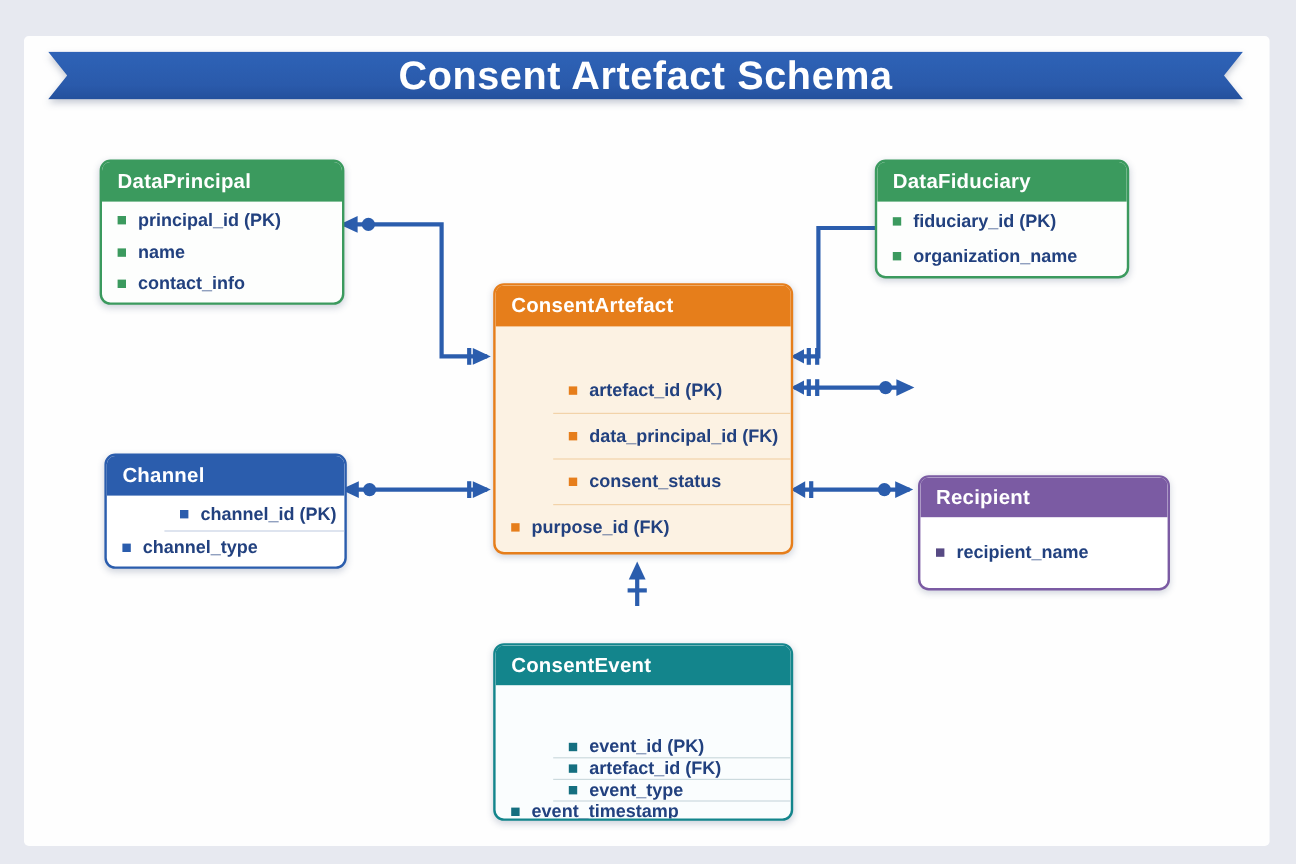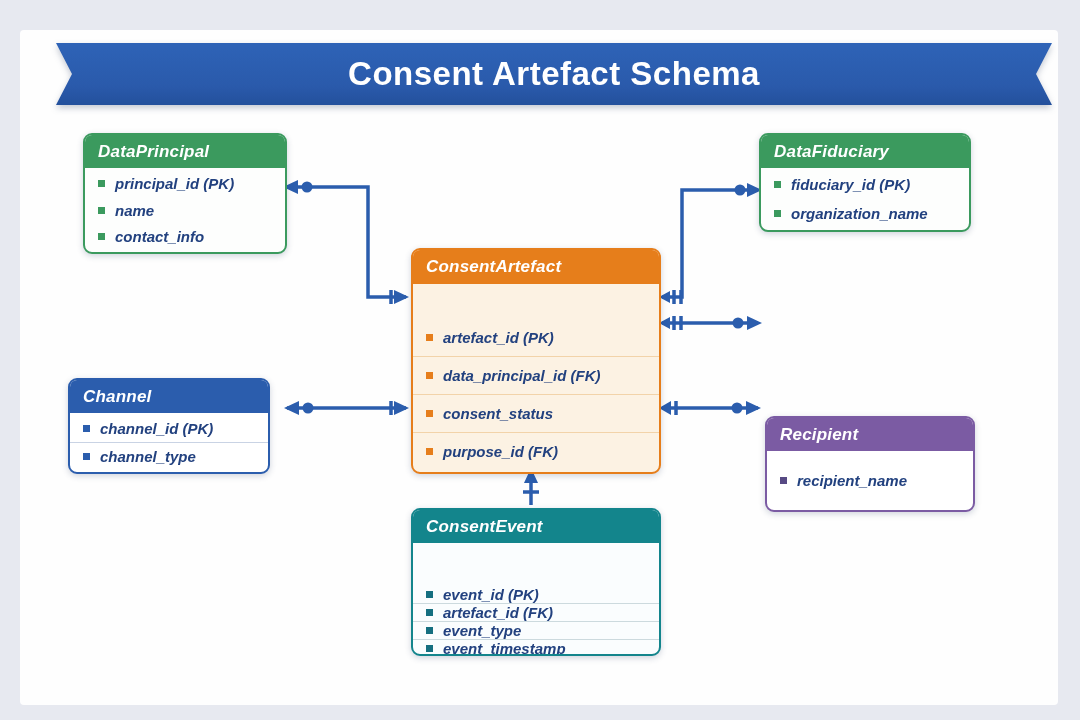--- a/index.html
+++ b/index.html
@@ -1,34 +1,34 @@
 <!DOCTYPE html>
 <html><head>
 <meta charset="utf-8">
 <style>
   html,body{margin:0;padding:0;}
   body{font-family:"Liberation Sans","DejaVu Sans",sans-serif;background:#e7e9f0;}
   .page{position:relative;width:1080px;height:720px;background:#e7e9f0;overflow:hidden;}
   .canvas{position:absolute;left:20px;top:30px;width:1038px;height:675px;background:#fefefe;border-radius:4px;}
 
   
-  .banner-wrap{position:absolute;left:56px;top:43px;width:996px;height:62px;filter:drop-shadow(0 3px 3px rgba(20,40,80,.25));}
+  .banner-wrap{position:absolute;left:40px;top:43px;width:996px;height:40px;filter:drop-shadow(0 3px 3px rgba(20,40,80,.25));}
   .banner{width:100%;height:100%;background:linear-gradient(180deg,#2e63b7 0%,#2a5aab 70%,#23509c 100%);
     clip-path:polygon(0 0,100% 0,calc(100% - 16px) 50%,100% 100%,0 100%,16px 50%);
     display:flex;align-items:center;justify-content:center;}
   .banner h1{margin:0;color:#ffffff;font-size:33px;font-weight:bold;letter-spacing:.5px;}
 
   
   .entity{position:absolute;border:2px solid var(--bd);border-radius:9px;background:var(--body);
-    box-shadow:0 2px 6px rgba(40,60,100,.22);display:flex;flex-direction:column;overflow:hidden;font-style:italic;}
+    box-shadow:0 2px 6px rgba(40,60,100,.22);display:flex;flex-direction:column;overflow:hidden;}
   .ehead{height:33px;flex:0 0 33px;background:var(--hd);color:#fff;font-size:17px;font-weight:bold;
     display:flex;align-items:center;padding:0 13px;letter-spacing:.2px;}
   .ebody{flex:1;display:flex;flex-direction:column;padding:2px 0;}
   .erow{flex:1;display:flex;align-items:center;padding:0 13px;}
-  .divided .erow:not(:last-child){border-bottom:1.5px solid var(--div);}
+  .divided .erow:not(:last-child){border-bottom:1.5px solid var(--div);margin-left:48px;}
   .bullet{width:7px;height:7px;background:var(--bullet);margin-right:10px;flex:0 0 7px;}
   .rowtext{color:#22417f;font-size:15px;font-weight:bold;white-space:nowrap;}
 
   .e-green{--hd:#3b9a5e;--bd:#3b9a5e;--body:#fdfefd;--bullet:#3b9a5e;--div:#dfeee4;}
   .e-blue{--hd:#2b5dad;--bd:#2b5dad;--body:#ffffff;--bullet:#2b5dad;--div:#c9d3e4;}
   .e-orange{--hd:#e67e1b;--bd:#e67e1b;--body:#fcf2e3;--bullet:#e67e1b;--div:#f2d3a9;}
   .e-purple{--hd:#7b5ba3;--bd:#7b5ba3;--body:#ffffff;--bullet:#574a84;--div:#e2dcec;}
   .e-teal{--hd:#13858c;--bd:#13858c;--body:#fafdfe;--bullet:#156f80;--div:#ccdade;}
 
   .connectors{position:absolute;left:0;top:0;width:1080px;height:720px;pointer-events:none;}
@@ -105,35 +105,35 @@
           <span class="bullet"></span>
           <span class="rowtext">name</span>
         </div>
       <div class="erow">
           <span class="bullet"></span>
           <span class="rowtext">contact_info</span>
         </div>
     </div>
   </div>
 
-  <div class="entity e-green" style="left:759px;top:133px;width:208px;height:95px;">
+  <div class="entity e-green" style="left:729px;top:133px;width:208px;height:95px;">
     <div class="ehead">DataFiduciary</div>
     <div class="ebody">
       <div class="erow">
           <span class="bullet"></span>
           <span class="rowtext">fiduciary_id (PK)</span>
         </div>
       <div class="erow">
           <span class="bullet"></span>
           <span class="rowtext">organization_name</span>
         </div>
     </div>
   </div>
 
-  <div class="entity e-orange" style="left:411px;top:248px;width:246px;height:222px;gap:33px;">
+  <div class="entity e-orange" style="left:411px;top:236px;width:246px;height:222px;gap:33px;">
     <div class="ehead" style="flex-basis:34px;">ConsentArtefact</div>
     <div class="ebody divided">
       <div class="erow">
           <span class="bullet"></span>
           <span class="rowtext">artefact_id (PK)</span>
         </div>
       <div class="erow">
           <span class="bullet"></span>
           <span class="rowtext">data_principal_id (FK)</span>
         </div>
@@ -142,45 +142,45 @@
           <span class="rowtext">consent_status</span>
         </div>
       <div class="erow">
           <span class="bullet"></span>
           <span class="rowtext">purpose_id (FK)</span>
         </div>
     </div>
   </div>
 
 
-  <div class="entity e-blue" style="left:68px;top:378px;width:198px;height:92px;">
+  <div class="entity e-blue" style="left:87px;top:378px;width:198px;height:92px;">
     <div class="ehead">Channel</div>
     <div class="ebody divided">
       <div class="erow">
           <span class="bullet"></span>
           <span class="rowtext">channel_id (PK)</span>
         </div>
       <div class="erow">
           <span class="bullet"></span>
           <span class="rowtext">channel_type</span>
         </div>
     </div>
   </div>
 
-  <div class="entity e-purple" style="left:765px;top:416px;width:206px;height:92px;">
+  <div class="entity e-purple" style="left:765px;top:396px;width:206px;height:92px;">
     <div class="ehead">Recipient</div>
     <div class="ebody">
       <div class="erow">
           <span class="bullet"></span>
           <span class="rowtext">recipient_name</span>
         </div>
     </div>
   </div>
 
-  <div class="entity e-teal" style="left:411px;top:508px;width:246px;height:144px;gap:41px;">
+  <div class="entity e-teal" style="left:411px;top:536px;width:246px;height:144px;gap:41px;">
     <div class="ehead">ConsentEvent</div>
     <div class="ebody divided">
       <div class="erow">
           <span class="bullet"></span>
           <span class="rowtext">event_id (PK)</span>
         </div>
       <div class="erow">
           <span class="bullet"></span>
           <span class="rowtext">artefact_id (FK)</span>
         </div>

